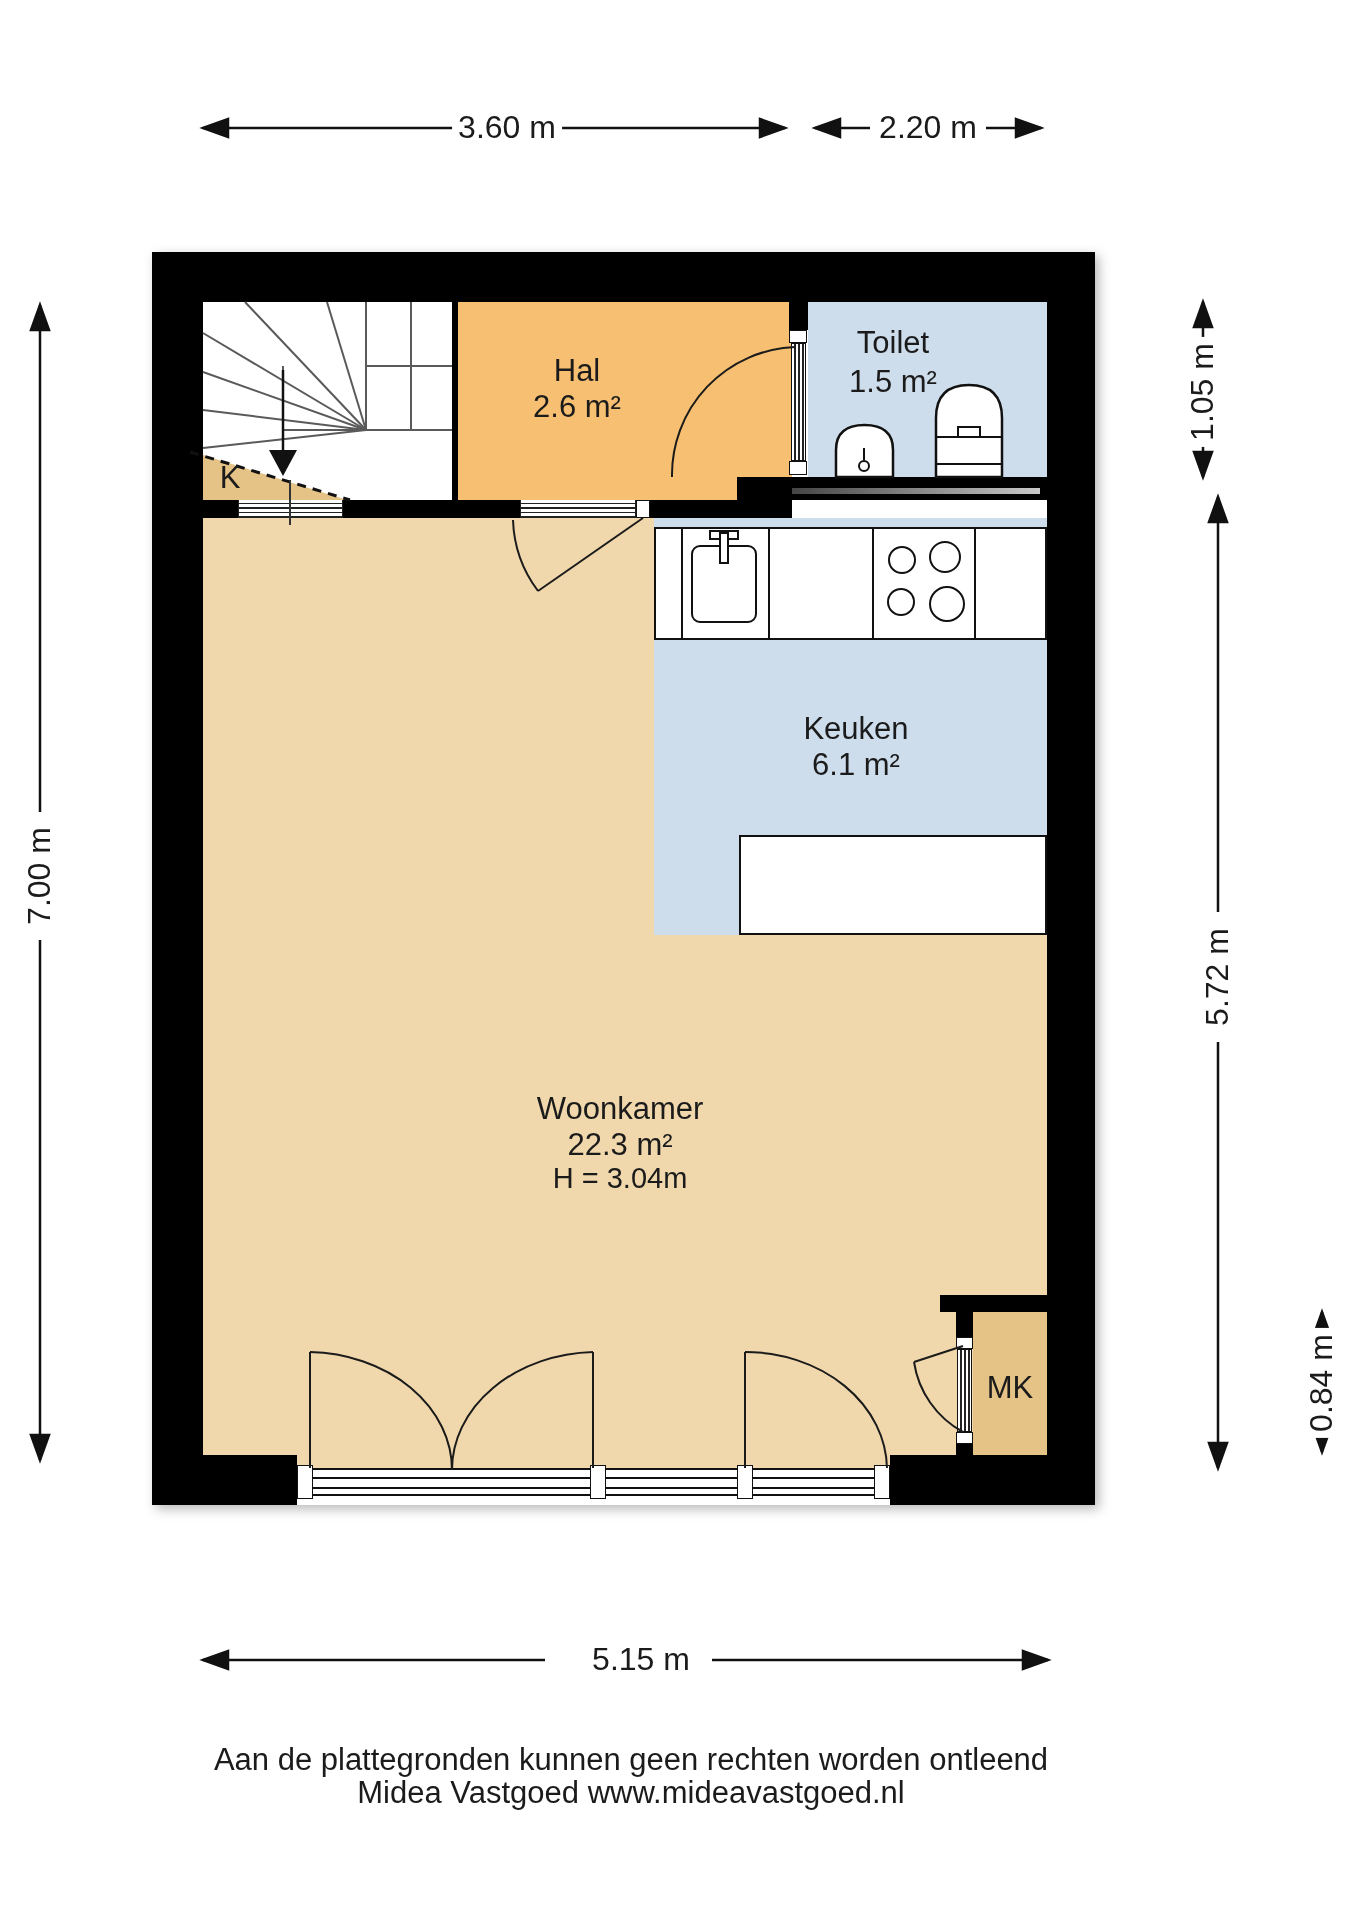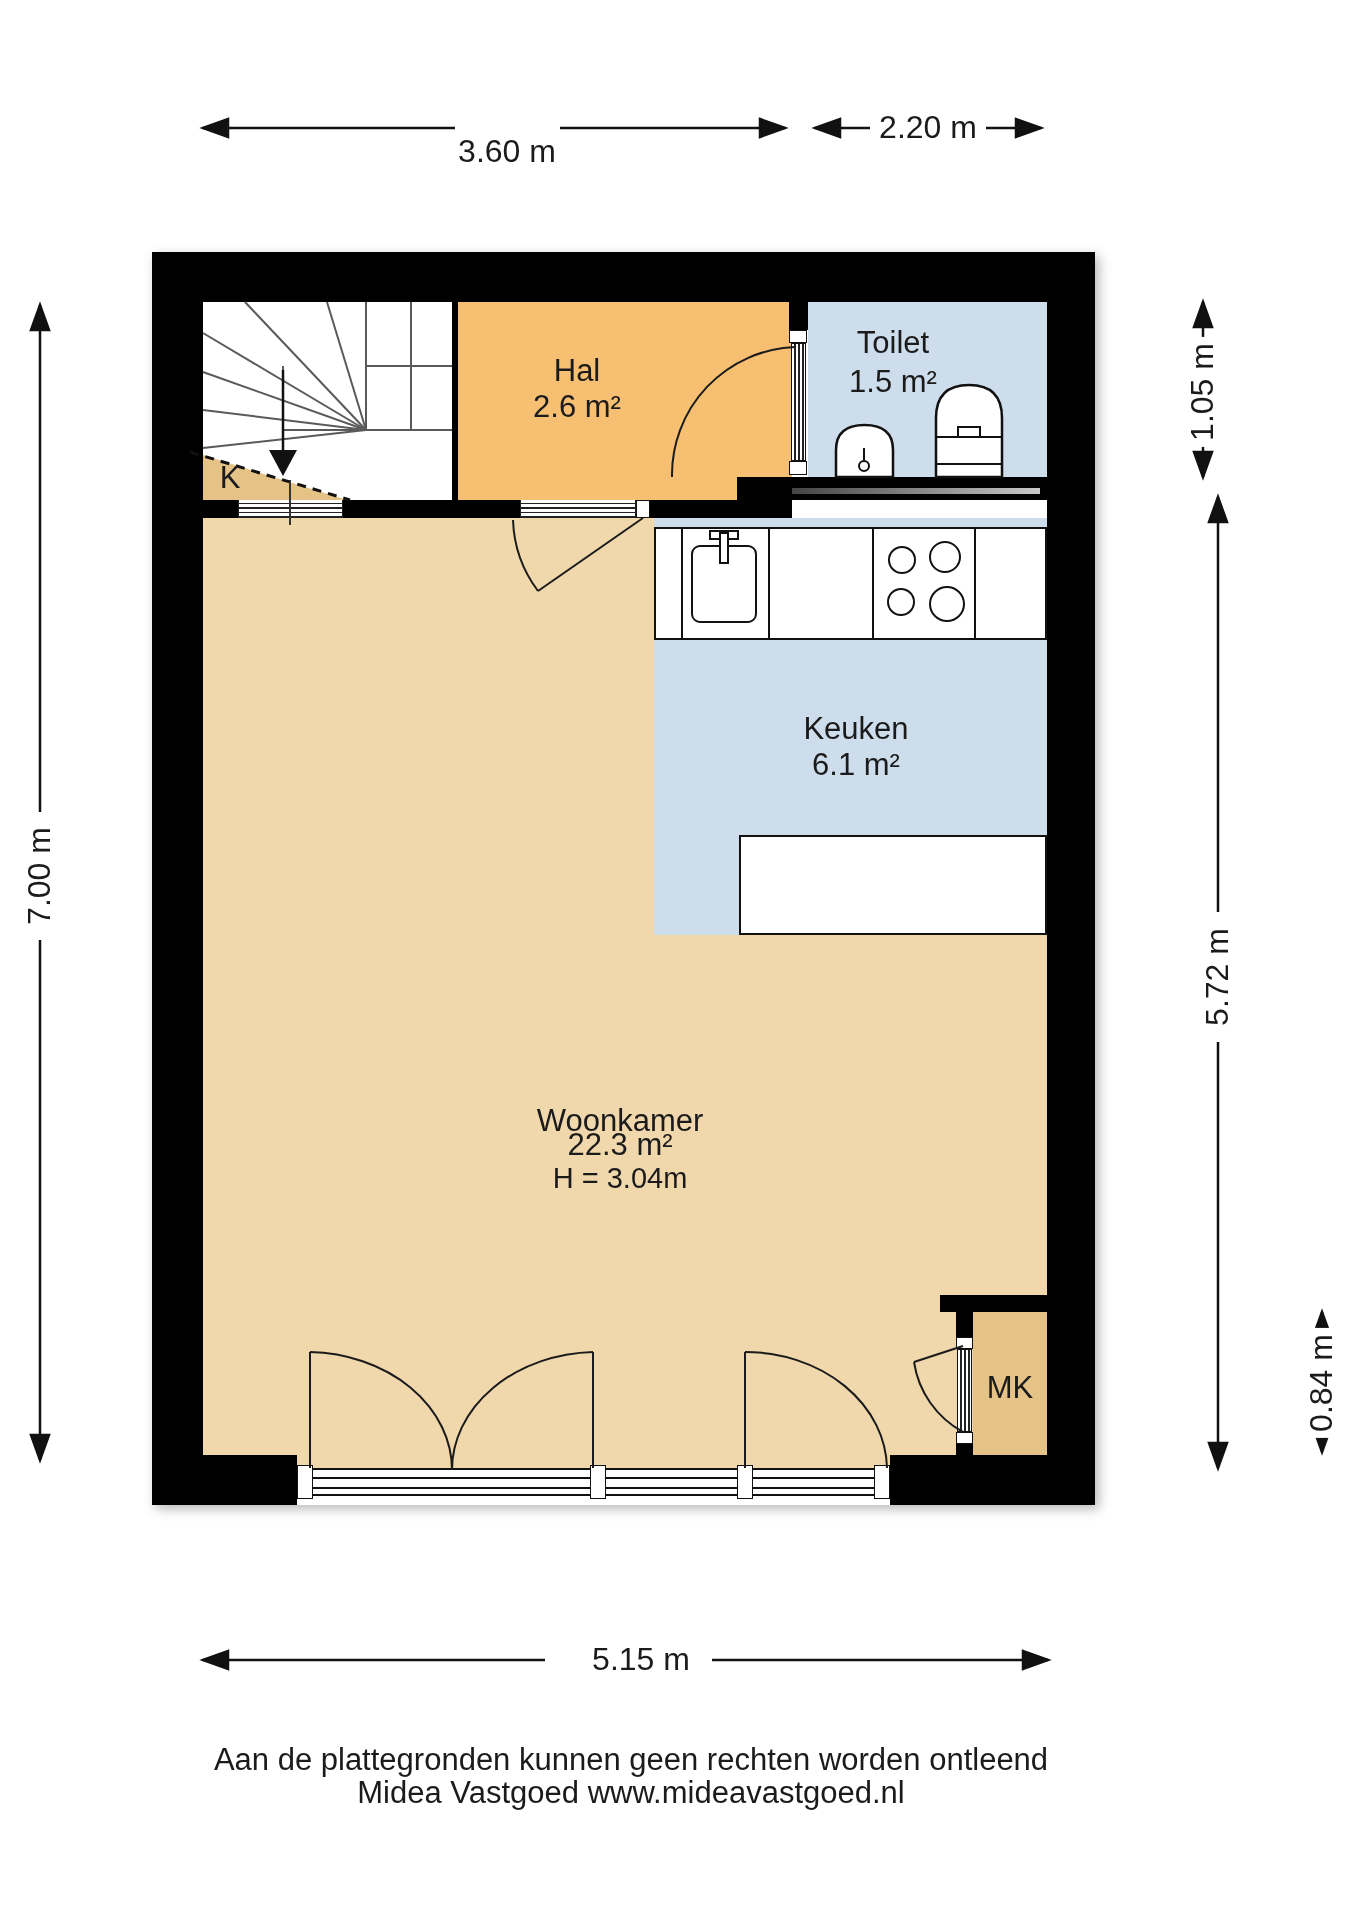--- a/index.html
+++ b/index.html
@@ -208,28 +208,28 @@
 
   <div class="lbl" style="left:577px;top:371px;">Hal</div>
   <div class="lbl" style="left:577px;top:407px;">2.6 m²</div>
 
   <div class="lbl" style="left:893px;top:343px;">Toilet</div>
   <div class="lbl" style="left:893px;top:382px;">1.5 m²</div>
 
   <div class="lbl" style="left:856px;top:729px;">Keuken</div>
   <div class="lbl" style="left:856px;top:765px;">6.1 m²</div>
 
-  <div class="lbl" style="left:620px;top:1109px;margin-top:12px;">Woonkamer</div>
+  <div class="lbl" style="left:620px;top:1109px;">Woonkamer</div>
   <div class="lbl" style="left:620px;top:1145px;">22.3 m²</div>
   <div class="lbl" style="left:620px;top:1179px;font-size:29px;">H = 3.04m</div>
 
   <div class="lbl" style="left:230px;top:478px;">K</div>
   <div class="lbl" style="left:1010px;top:1388px;">MK</div>
 
-  <div class="lbl dim" style="left:507px;top:128px;margin-top:24px;">3.60 m</div>
+  <div class="lbl dim" style="left:507px;top:128px;">3.60 m</div>
   <div class="lbl dim" style="left:928px;top:128px;">2.20 m</div>
   <div class="lbl dim rot" style="left:40px;top:876px;">7.00 m</div>
   <div class="lbl dim rot" style="left:1203px;top:392px;">1.05 m</div>
   <div class="lbl dim rot" style="left:1218px;top:977px;">5.72 m</div>
   <div class="lbl dim rot" style="left:1322px;top:1383px;">0.84 m</div>
   <div class="lbl dim" style="left:628px;top:1660px;margin-left:13px;">5.15 m</div>
 
   <div class="footer-line" style="top:1775px;">Midea Vastgoed www.mideavastgoed.nl</div>
   <div class="footer-line" style="top:1742px;">Aan de plattegronden kunnen geen rechten worden ontleend</div>
 

